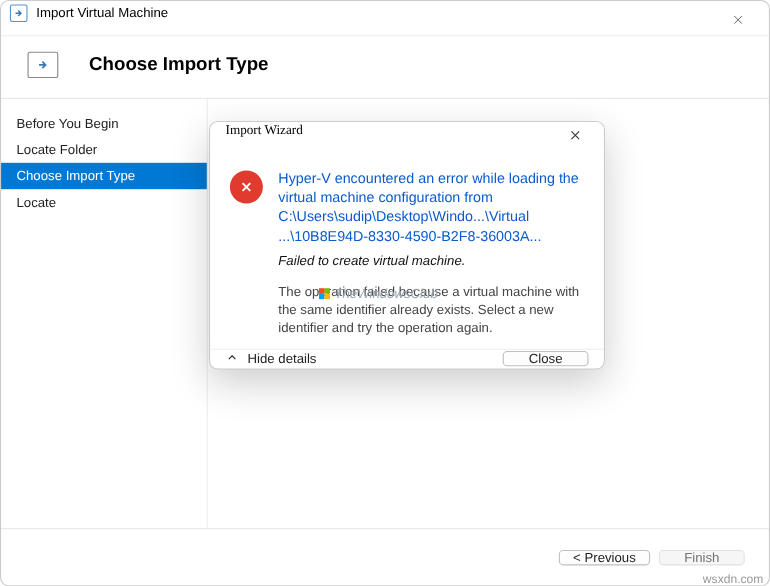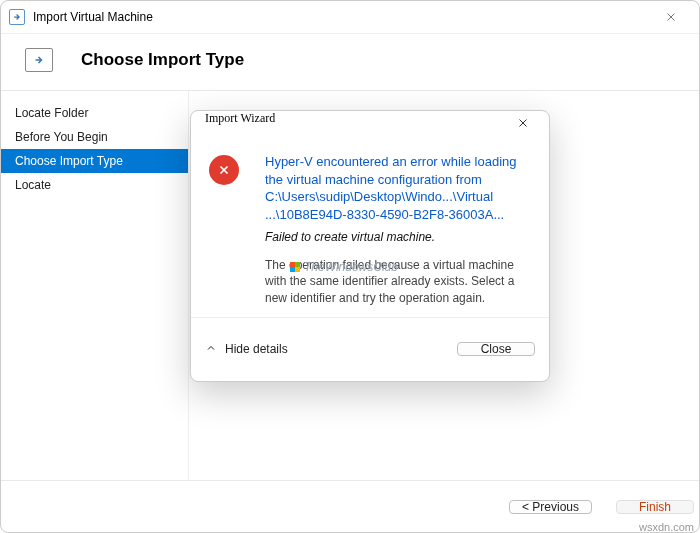--- a/index.html
+++ b/index.html
@@ -20,22 +20,22 @@
     border: 1px solid #ccc;
     border-radius: 8px;
     position: relative;
     background: #fff;
     display: flex;
     flex-direction: column;
   }
   .titlebar {
     height: 32px;
     display: flex;
-    align-items: center;
-    padding: 16px 8px;
+    align-items: flex-start;
+    padding: 3px 8px;
     border-bottom: 1px solid #eee;
     font-size: 12px;
   }
   .titlebar .app-icon {
     width: 16px; height: 16px;
     border: 1px solid #5a93c8;
     border-radius: 2px;
     display: inline-flex;
     align-items: center;
     justify-content: center;
@@ -99,39 +99,39 @@
   .main {
     flex: 1;
     position: relative;
   }
   .footer {
     height: 52px;
     border-top: 1px solid #e8e8e8;
     display: flex;
     align-items: center;
     justify-content: flex-end;
-    padding: 0 5px;
-    gap: 24px;
+    padding: 0 22px;
+    gap: 8px;
   }
   .btn {
     min-width: 78px;
     height: 14px;
     border: 1px solid #bfbfbf;
     border-radius: 4px;
     background: #fdfdfd;
     font-size: 12px;
     display: inline-flex;
     align-items: center;
     justify-content: center;
     padding: 0 12px;
     cursor: pointer;
     color: #222;
   }
   .btn.disabled {
-    color: #c2410c;
+    color: #737373;
     background: #f6f6f6;
     border-color: #e0e0e0;
     cursor: default;
   }
 
   
   .dialog {
     position: absolute;
     left: 190px;
     top: 110px;
@@ -153,21 +153,20 @@
   }
   .dlg-title .spacer { flex: 1; }
   .dlg-close {
     width: 24px; height: 24px;
     display: flex; align-items: center; justify-content: center;
     font-size: 15px; color: #333; cursor: pointer;
   }
   .dlg-body {
     padding: 4px 19px 10px 18px;
     display: flex;
-    gap: 12px;
   }
   .err-icon {
     width: 30px; height: 30px;
     border-radius: 50%;
     background: #e13b2f;
     color: #fff;
     display: flex; align-items: center; justify-content: center;
     flex-shrink: 0;
     margin-right: 14px;
     margin-top: 2px;
@@ -190,21 +189,21 @@
     font-size: 12px;
     font-style: italic;
   }
   .err-detail {
     color: #444;
     font-size: 12px;
     line-height: 1.4;
   }
   .dlg-footer {
     border-top: 1px solid #eee;
-    padding: 24px 14px;
+    padding: 1px 14px;
     display: flex;
     align-items: center;
   }
   .hide-details {
     display: flex;
     align-items: center;
     gap: 8px;
     font-size: 12px;
     color: #222;
     cursor: pointer;
@@ -263,22 +262,22 @@
     <span class="page-icon">
       <svg width="14" height="12" viewBox="0 0 24 24" fill="none" stroke="currentColor" stroke-width="3">
           <path d="M5 12h10M11 6l6 6-6 6"></path>
         </svg>
     </span>
     <h1>Choose Import Type</h1>
   </div>
 
   <div class="body-area">
     <div class="sidebar">
+      <div class="step">Before You Begin</div>
       <div class="step">Locate Folder</div>
-      <div class="step">Before You Begin</div>
       <div class="step selected">Choose Import Type</div>
       <div class="step">Locate</div>
     </div>
     <div class="main"></div>
   </div>
 
   <div class="footer">
     <div class="btn">&lt; Previous</div>
     <div class="btn disabled">Finish</div>
   </div>

